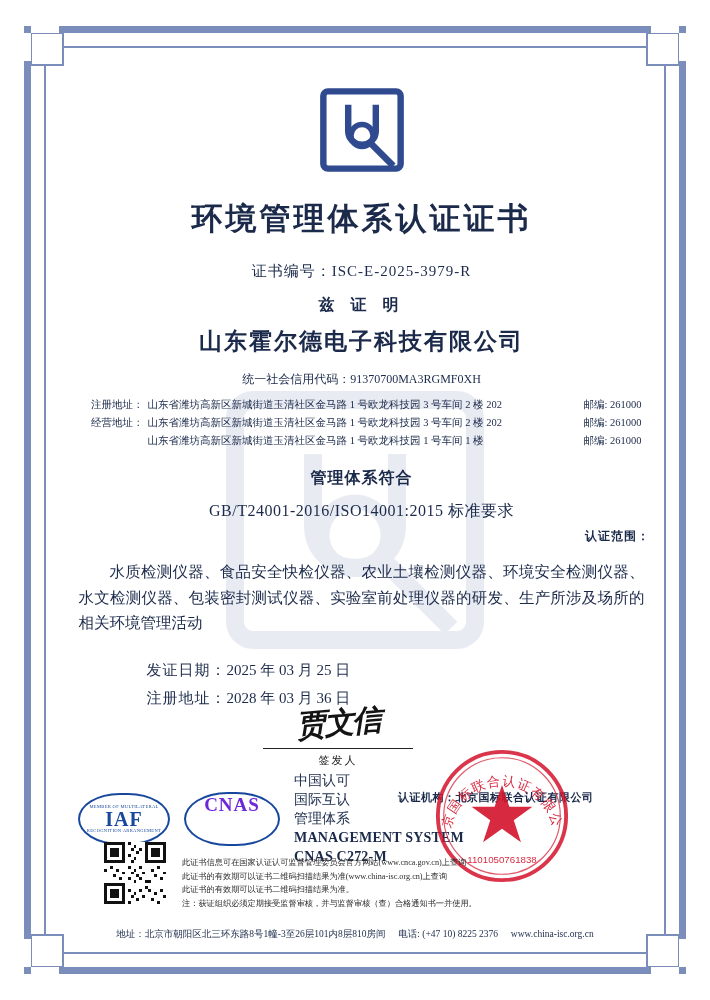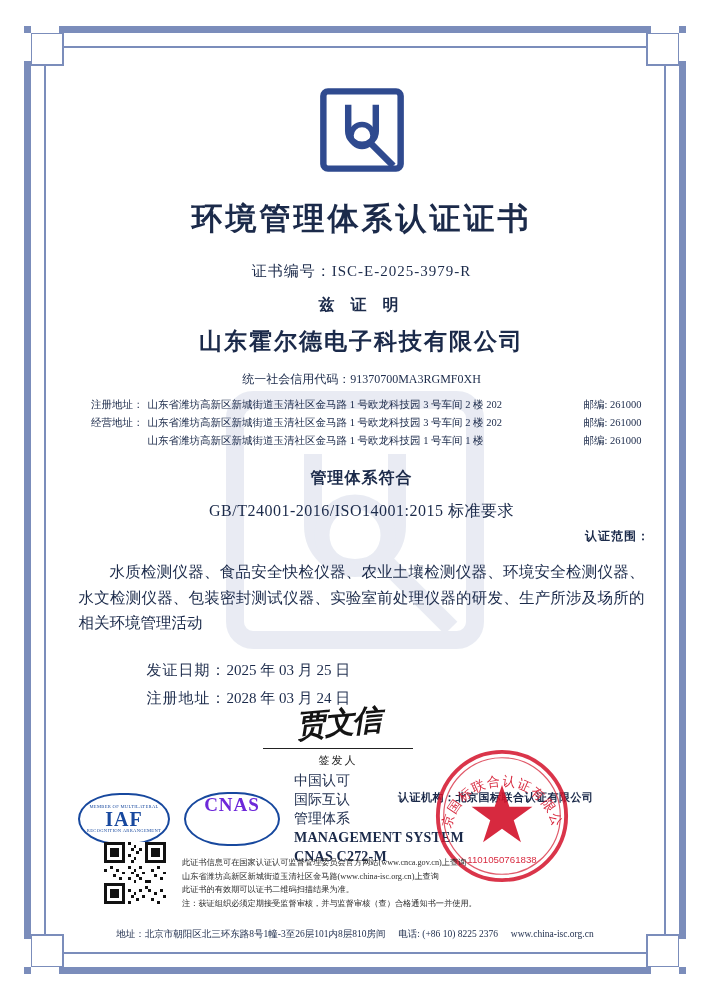--- a/index.html
+++ b/index.html
@@ -366,21 +366,21 @@
     <div class="conform">管理体系符合</div>
     <div class="standard">GB/T24001-2016/ISO14001:2015 标准要求</div>
     <div class="scope-label">认证范围：</div>
     <div class="scope-text">水质检测仪器、食品安全快检仪器、农业土壤检测仪器、环境安全检测仪器、水文检测仪器、包装密封测试仪器、实验室前处理仪器的研发、生产所涉及场所的相关环境管理活动</div>
 
     <div class="dates">
       <div>
         <span class="d-label">发证日期：</span><span>2025 年 03 月 25 日</span>
       </div>
       <div>
-        <span class="d-label">注册地址：</span><span>2028 年 03 月 24 日</span>
+        <span class="d-label">注册地址：</span><span>2028 年 03 月 36 日</span>
       </div>
     </div>
   </div>
 
   <div class="sign-block">
     <div class="sign-script">贾文信</div>
     <div class="sign-line"></div>
     <div class="sign-caption">签发人</div>
   </div>
 
@@ -475,26 +475,26 @@
         <rect x="16" y="19" width="1" height="1"></rect>
       <rect x="18" y="20" width="1" height="1"></rect>
         <rect x="20" y="18" width="1" height="1"></rect>
       <rect x="14" y="15" width="1" height="1"></rect>
         <rect x="8" y="20" width="1" height="1"></rect>
     </g>
   </svg>
 
   <div class="fineprint">
     <div>此证书信息可在国家认证认可监督管理委员会官方网站(www.cnca.gov.cn)上查询</div>
-    <div>山东省潍坊高新区新城街道玉清社区金马路(www.china-isc.org.cn)上查询</div>
+    <div>此证书的有效期可以证书二维码扫描结果为准(www.china-isc.org.cn)上查询</div>
     <div>此证书的有效期可以证书二维码扫描结果为准。</div>
     <div>注：获证组织必须定期接受监督审核，并与监督审核（查）合格通知书一并使用。</div>
   </div>
 
   <div class="footer">
     <span>地址：北京市朝阳区北三环东路8号1幢-3至26层101内8层810房间</span>
     <span class="sep"></span>
-    <span>电话: (+86 10) 8225 2376</span>
+    <span>电话: (+47 10) 8225 2376</span>
     <span class="sep"></span>
     <span>www.china-isc.org.cn</span>
   </div>
 
 </div>
 
 </body></html>

